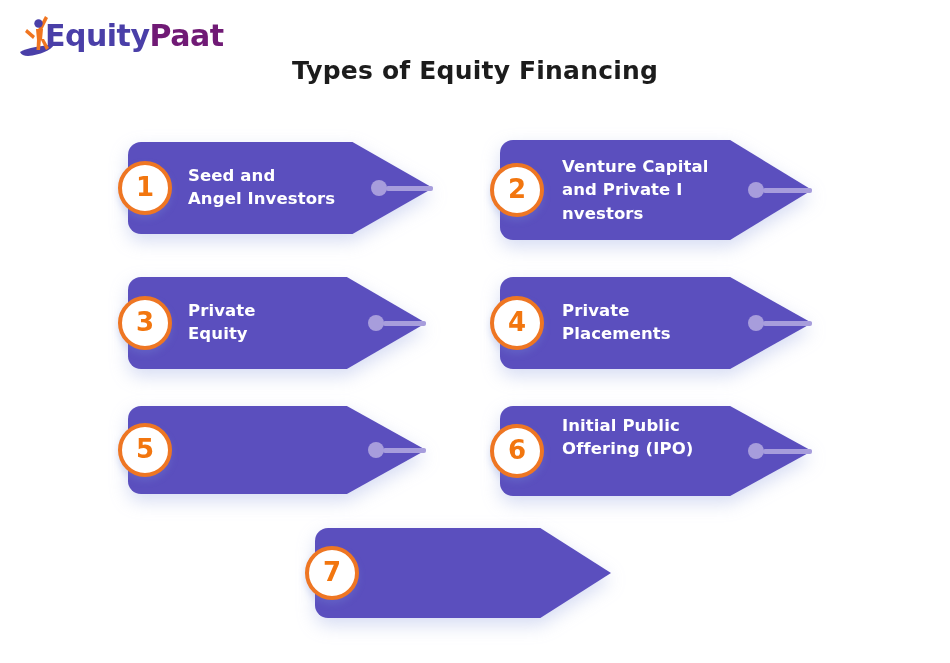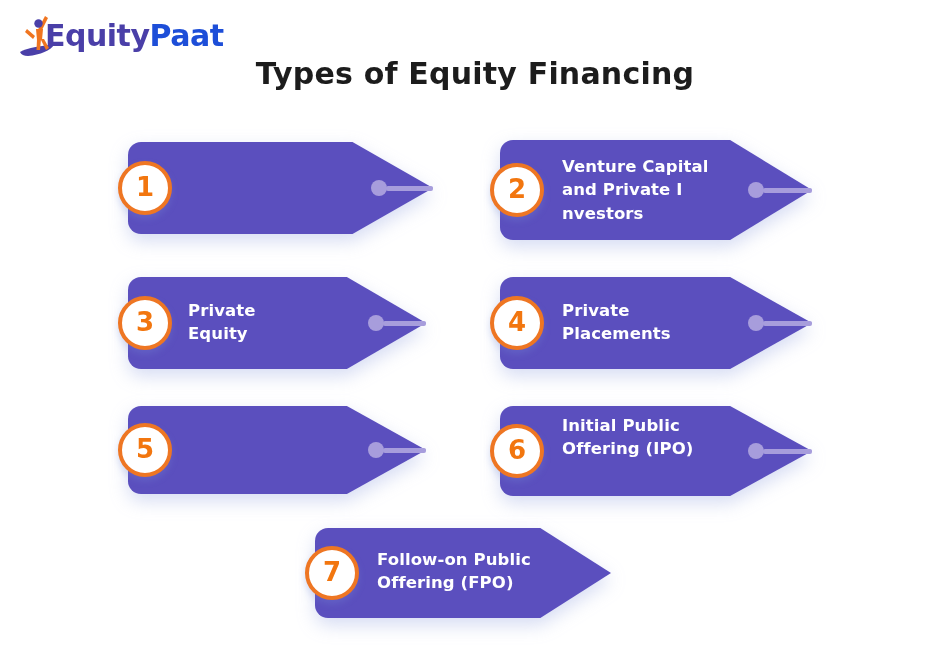--- a/index.html
+++ b/index.html
@@ -39,31 +39,31 @@
     position: relative;
     left: -13px;
     font-family: "DejaVu Sans", sans-serif;
     font-size: 30px;
     font-weight: bold;
     letter-spacing: -0.5px;
     line-height: 1;
     white-space: nowrap;
   }
   .wm-intelli { color: #4a3fa8; }
-  .wm-paat { color: #1d4ed8; }
+  .wm-paat { color: #701a75; }
 
   
   .page-title {
     position: absolute;
     left: 0;
     top: 56px;
     width: 950px;
     text-align: center;
     font-family: "DejaVu Sans", sans-serif;
-    font-size: 30px;
+    font-size: 25px;
     font-weight: bold;
     color: #1c1c1c;
     letter-spacing: 0.2px;
   }
 
   
   .banner {
     position: absolute;
     display: block;
   }
@@ -181,20 +181,22 @@
   <div class="page-title">Types of Equity Financing</div>
 
   <div class="banner" style="left:128px; top:142px; width:305px; height:92px;">
     <div class="banner-shape">
       <div class="banner-body" style="width:210px;"></div>
       <div class="banner-tip" style="left:190px; width:115px;"></div>
     </div>
     <div class="num-badge" style="left:-10px; top:19px;">
       <span>1</span>
     </div>
+    <div class="banner-label" style="left:60px; top:22px;">Seed and
+Angel Investors</div>
     <div class="connector" style="left:243px; top:38px; width:62px;">
       <div class="dot"></div>
       <div class="rail"></div>
     </div>
   </div>
 
   <div class="banner" style="left:500px; top:140px; width:312px; height:100px;">
     <div class="banner-shape">
       <div class="banner-body" style="width:215px;"></div>
       <div class="banner-tip" style="left:195px; width:117px;"></div>
@@ -274,17 +276,15 @@
   </div>
 
   <div class="banner" style="left:315px; top:528px; width:296px; height:90px;">
     <div class="banner-shape">
       <div class="banner-body" style="width:215px;"></div>
       <div class="banner-tip" style="left:195px; width:101px;"></div>
     </div>
     <div class="num-badge" style="left:-10px; top:18px;">
       <span>7</span>
     </div>
-    <div class="banner-label" style="left:62px; top:20px;">Follow-on Public
-Offering (FPO)</div>
   </div>
 
 </div>
 
 </body></html>

